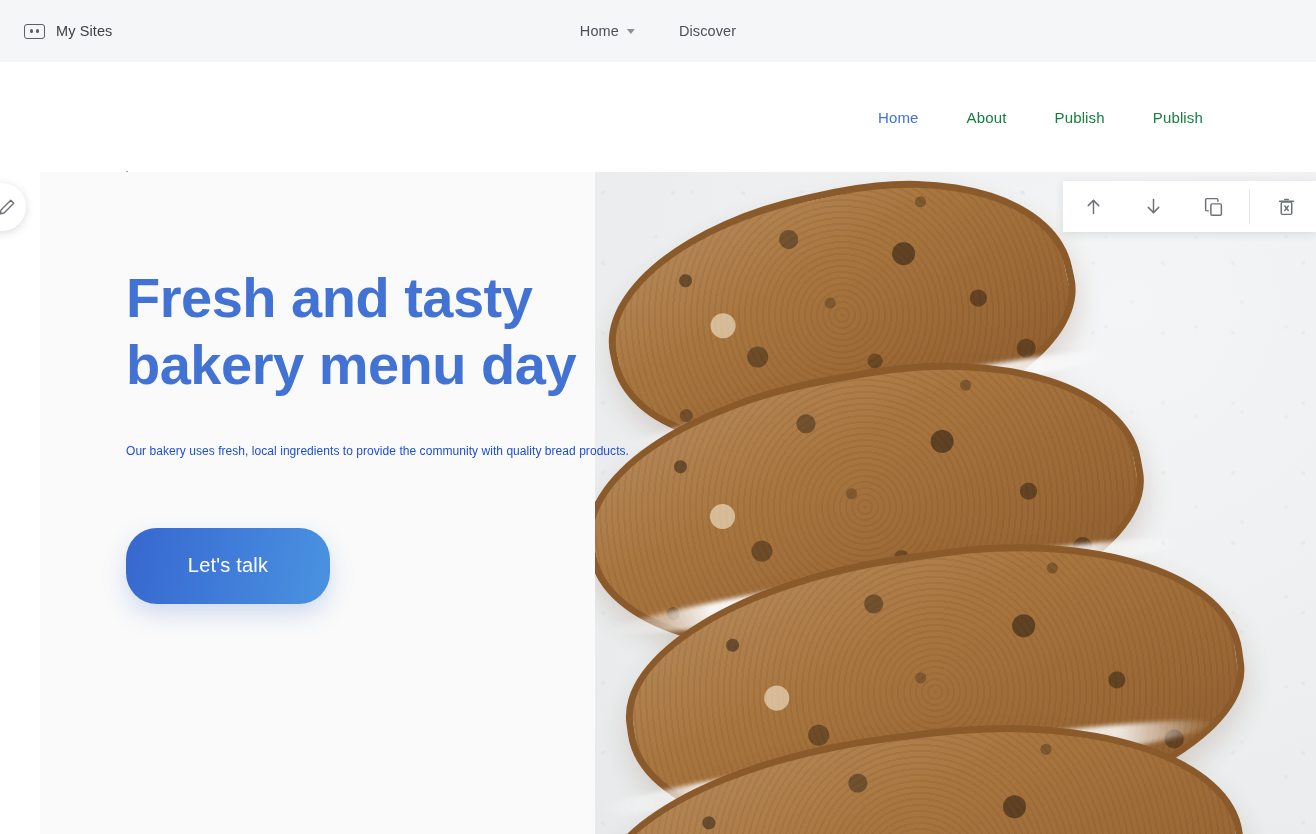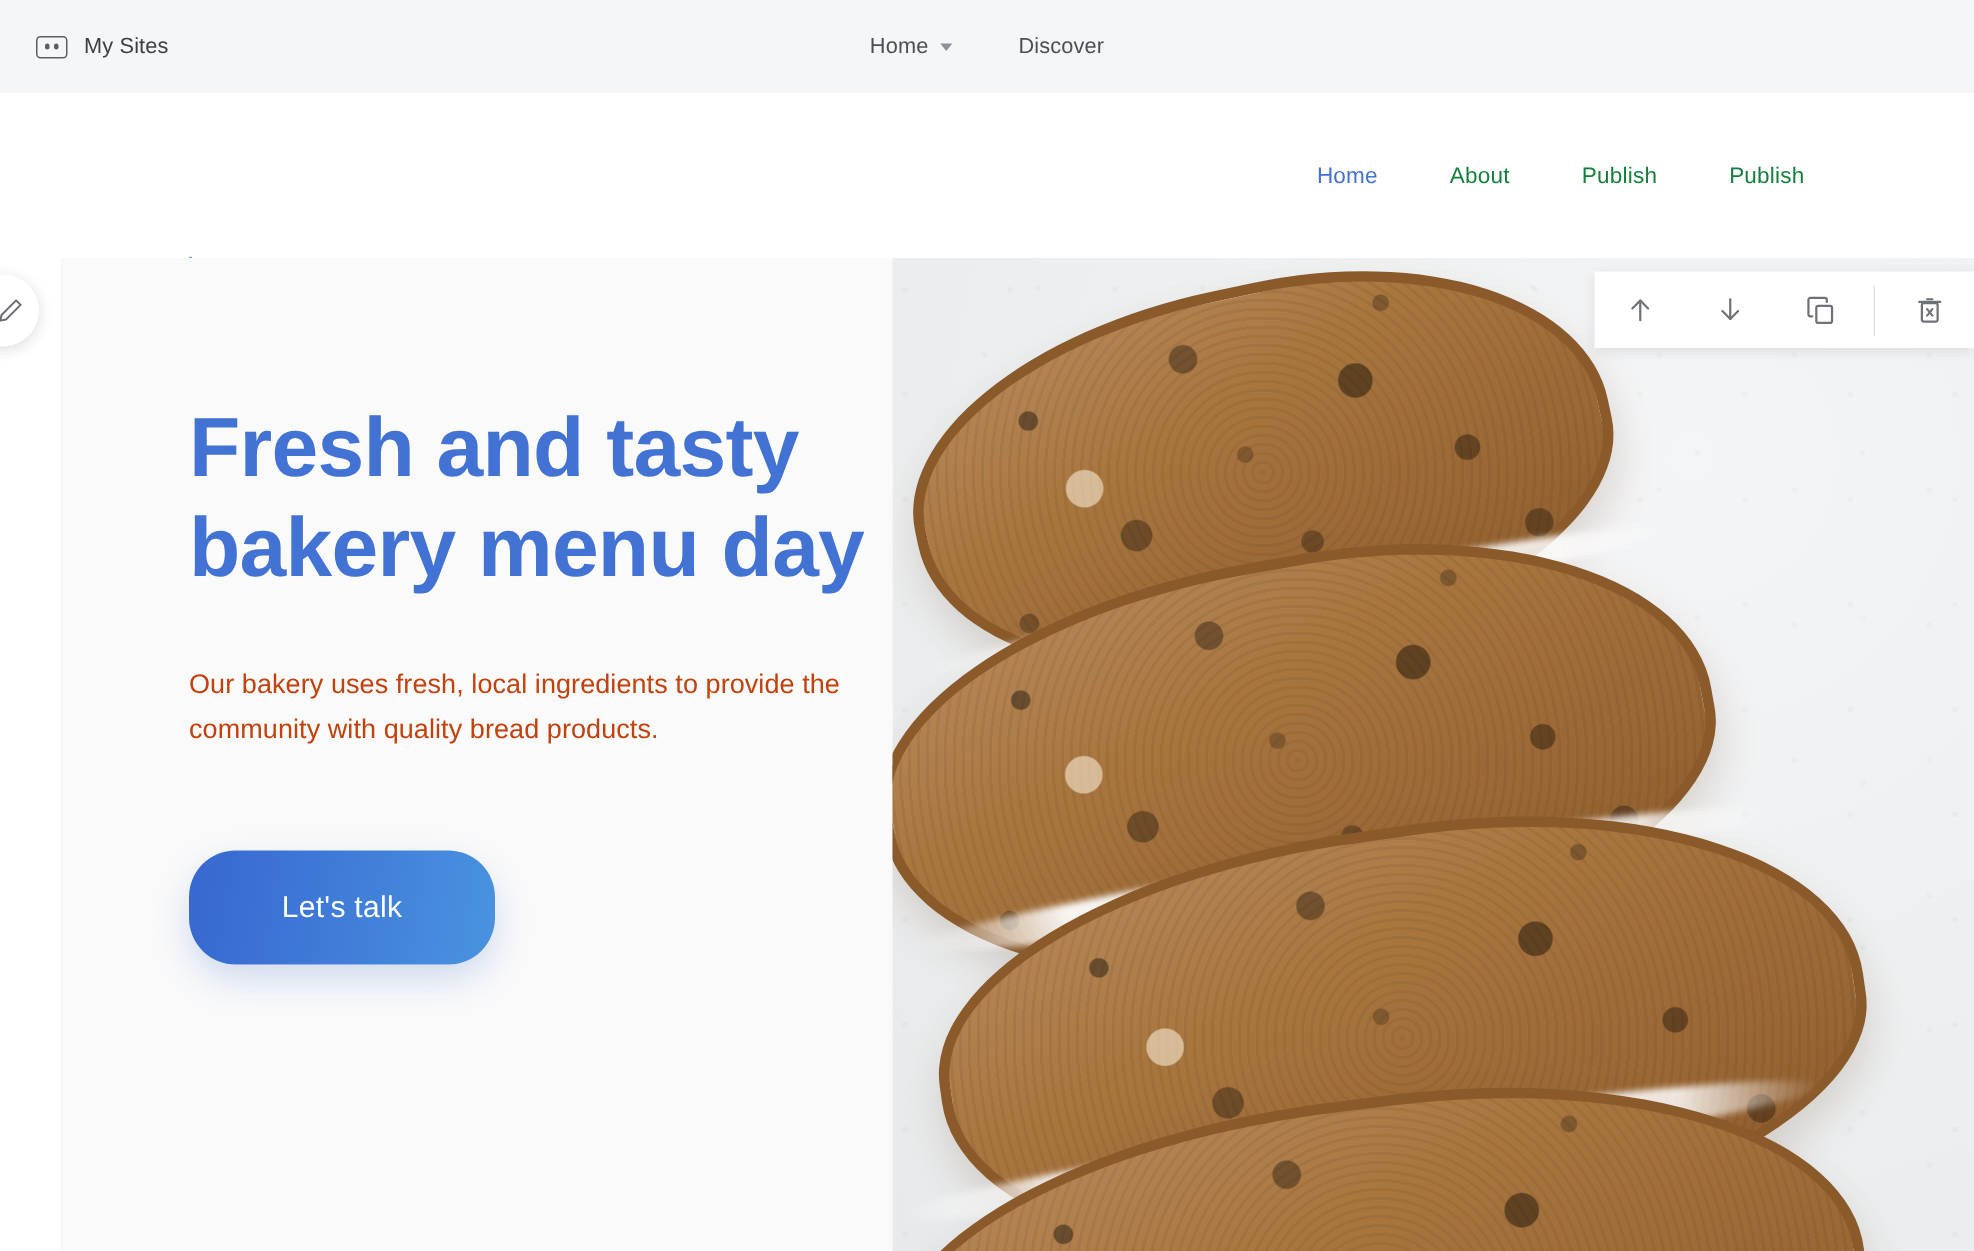--- a/index.html
+++ b/index.html
@@ -97,21 +97,21 @@
     overflow: hidden;
     margin-left: 40px;
   }
   .hero-text { position: absolute; left: 86px; top: 92px; width: 520px; }
   .hero-title {
     font-size: 56px; font-weight: bold; line-height: 1.2;
     color: #4272d4; letter-spacing: -0.5px;
   }
   .hero-sub {
     margin-top: 44px;
-    font-size: 18px; line-height: 1.63; color: #c2410c;
+    font-size: 12px; line-height: 1.63; color: #1d4ed8;
     letter-spacing: .05px;
   }
   .cta-btn {
     margin-top: 66px;
     width: 204px; height: 76px;
     border: none; border-radius: 31px;
     background: linear-gradient(100deg, #3767cf 0%, #3f7ad8 45%, #4a93e0 100%);
     color: #ffffff; font-size: 20px;
     font-family: "Liberation Sans", sans-serif;
     cursor: pointer; letter-spacing: .2px;

